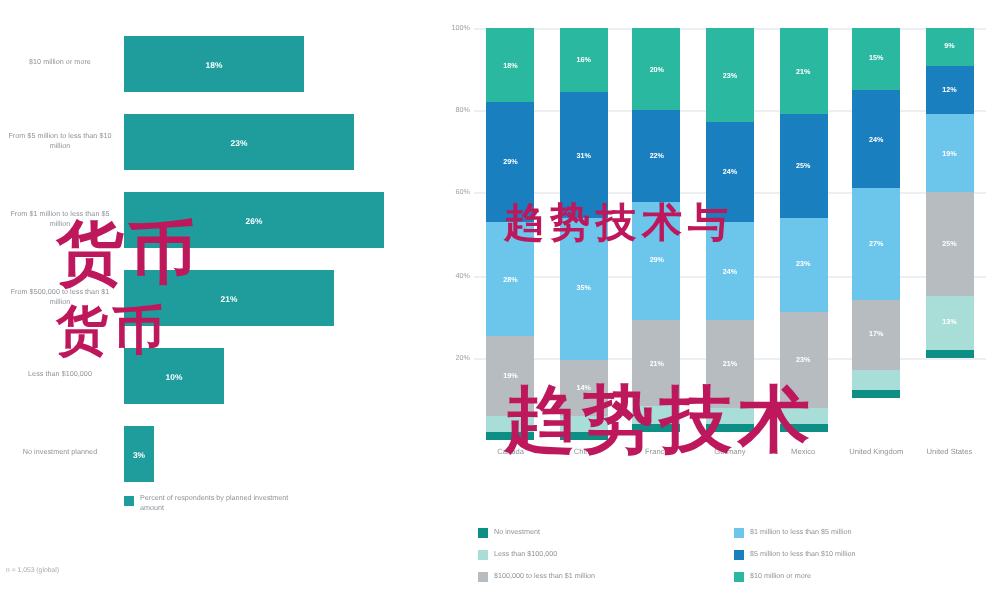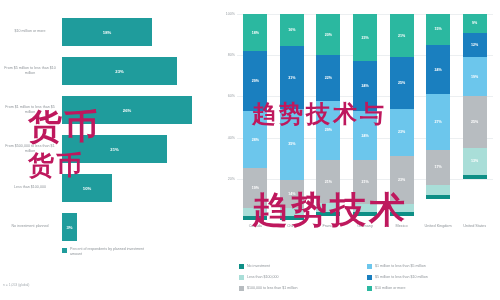--- a/index.html
+++ b/index.html
@@ -69,21 +69,21 @@
   .lg-sw{width:5px;height:5px;flex:0 0 auto;margin-top:.3px;}
   .lg-tx{color:#8e9499;font-size:3.6px;line-height:1.2;}
 
   
   #overlay{position:absolute;inset:0;pointer-events:none;}
   .ov-line{
     position:absolute;color:#be185d;font-weight:bold;
     white-space:nowrap;font-family:"DejaVu Sans", sans-serif;
   }
   #ov-1{left:28px;top:104px;font-size:34px;letter-spacing:2px;}
-  #ov-2{left:252px;top:98px;font-size:24px;letter-spacing:3px;}
+  #ov-2{left:252px;top:98px;font-size:20px;letter-spacing:3px;}
   #ov-3{left:252px;top:186px;font-size:36px;letter-spacing:3px;}
   #ov-4{left:28px;top:148px;font-size:26px;letter-spacing:2px;}
 </style>
 </head>
 <body>
 
 <div id="canvas">
 
   <div id="left-panel">
     <div id="lbars">

